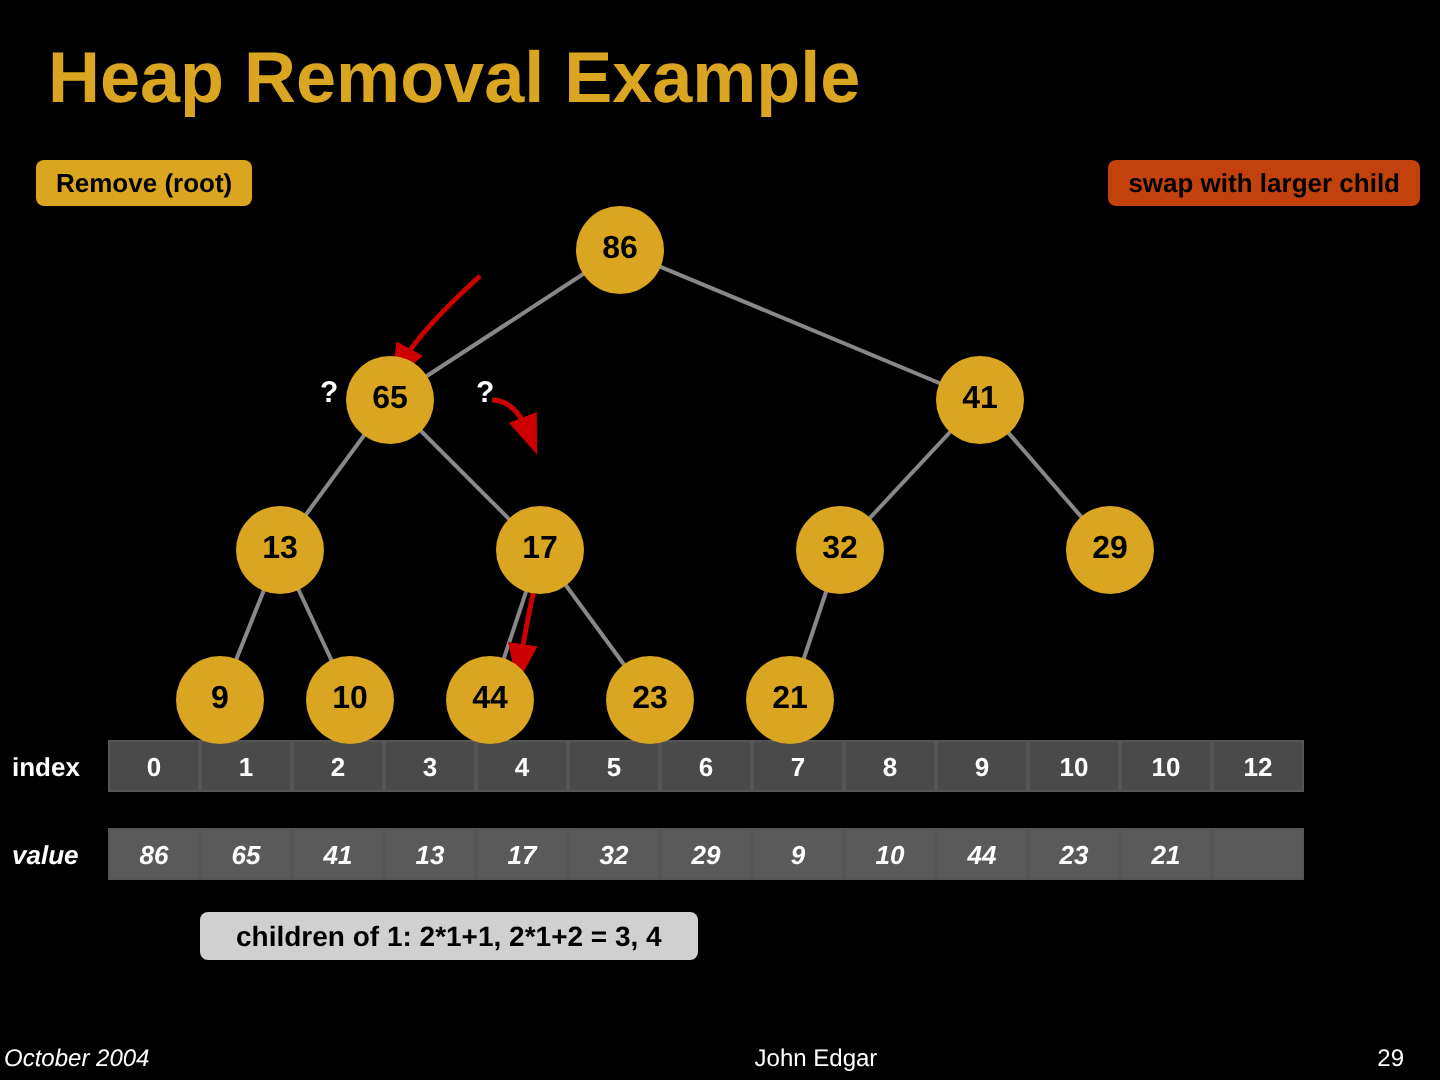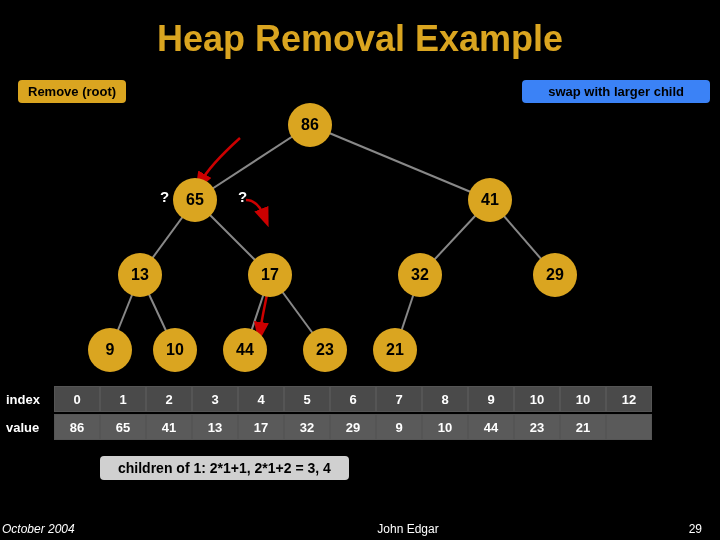--- a/index.html
+++ b/index.html
@@ -10,21 +10,20 @@
       font-family: Arial, sans-serif;
       overflow: hidden;
       position: relative;
     }
 
     #title {
       color: #DAA520;
       font-size: 36px;
       font-weight: bold;
       padding: 18px 24px 10px 24px;
-      text-align: center;
     }
 
     #main-area {
       position: relative;
       width: 720px;
       height: 430px;
       text-align: right;
     }
 
     
@@ -55,25 +54,25 @@
       padding: 4px 10px;
       border-radius: 4px;
       z-index: 5;
     }
 
     
     #swap-label {
       position: absolute;
       top: 10px;
       right: 10px;
-      background: #3b82f6;
-      color: #000;
-      font-size: 13px;
-      font-weight: bold;
-      padding: 4px 26px;
+      background: #c2410c;
+      color: #000;
+      font-size: 13px;
+      font-weight: bold;
+      padding: 4px 10px;
       border-radius: 4px;
       z-index: 5;
     }
 
     
     #tree-svg {
       position: absolute;
       top: 0; left: 0;
       width: 720px;
       height: 340px;
@@ -220,21 +219,21 @@
         <div class="table-cell index-cell">4</div>
         <div class="table-cell index-cell">5</div>
         <div class="table-cell index-cell">6</div>
         <div class="table-cell index-cell">7</div>
         <div class="table-cell index-cell">8</div>
         <div class="table-cell index-cell">9</div>
         <div class="table-cell index-cell">10</div>
         <div class="table-cell index-cell">10</div>
         <div class="table-cell index-cell">12</div>
       </div>
-    <div class="table-row" style="margin-top:2px;">
+    <div class="table-row" style="margin-top:18px;font-style:italic;">
       <div class="table-header-label">value</div>
 
     <div class="table-cell value-cell">86</div>
         <div class="table-cell value-cell">65</div>
         <div class="table-cell value-cell">41</div>
         <div class="table-cell value-cell">13</div>
         <div class="table-cell value-cell">17</div>
         <div class="table-cell value-cell">32</div>
         <div class="table-cell value-cell">29</div>
         <div class="table-cell value-cell">9</div>

